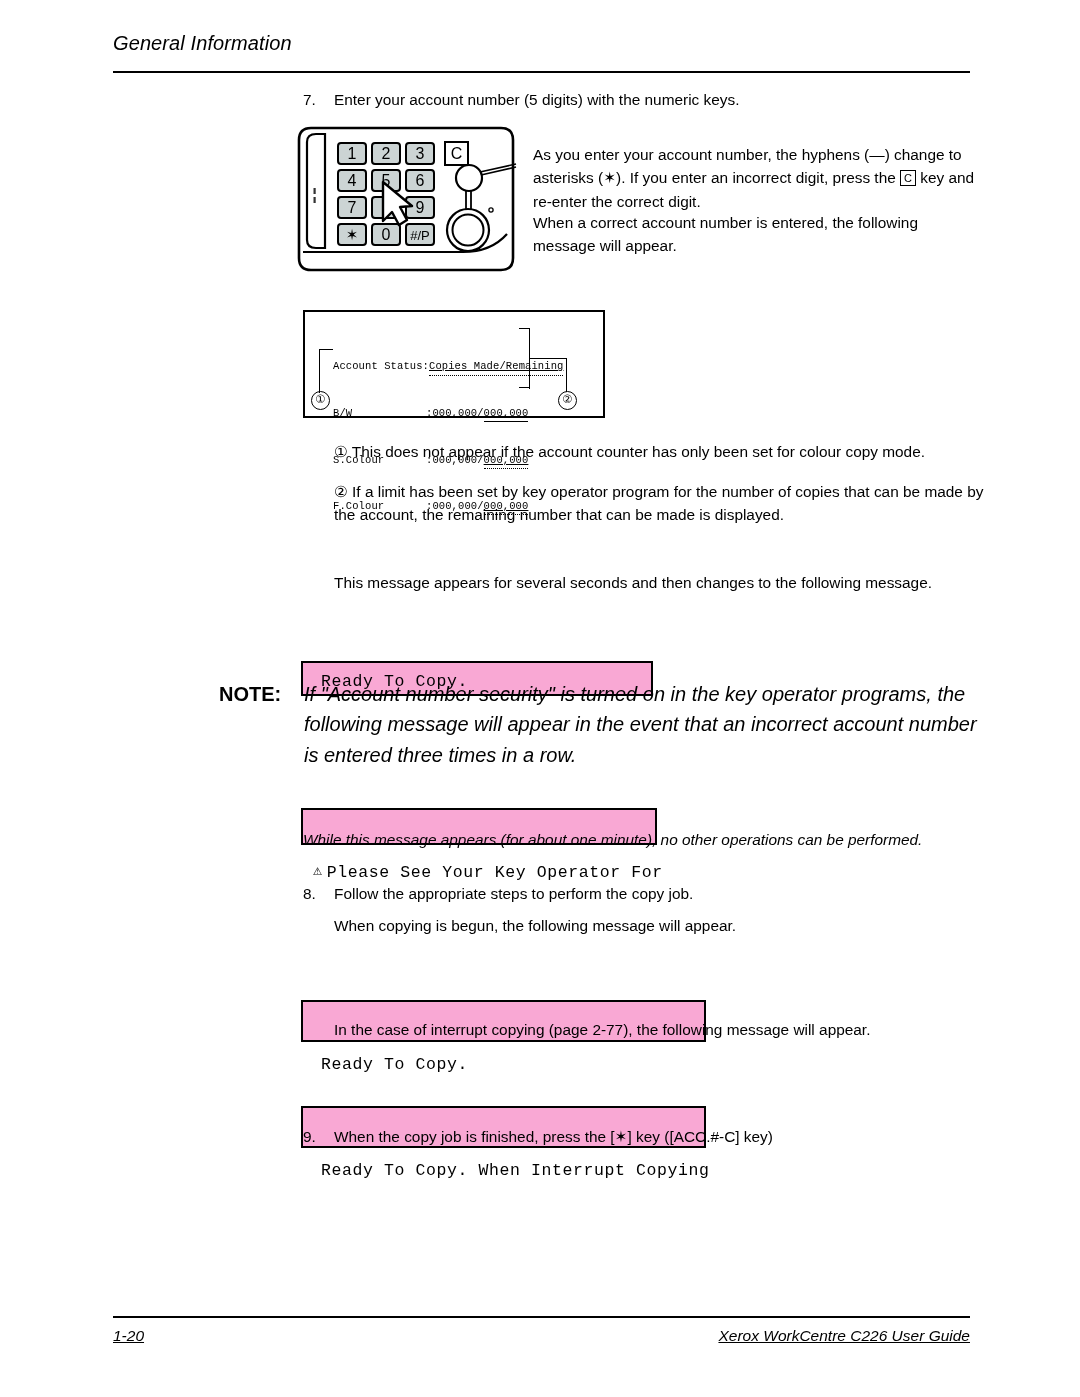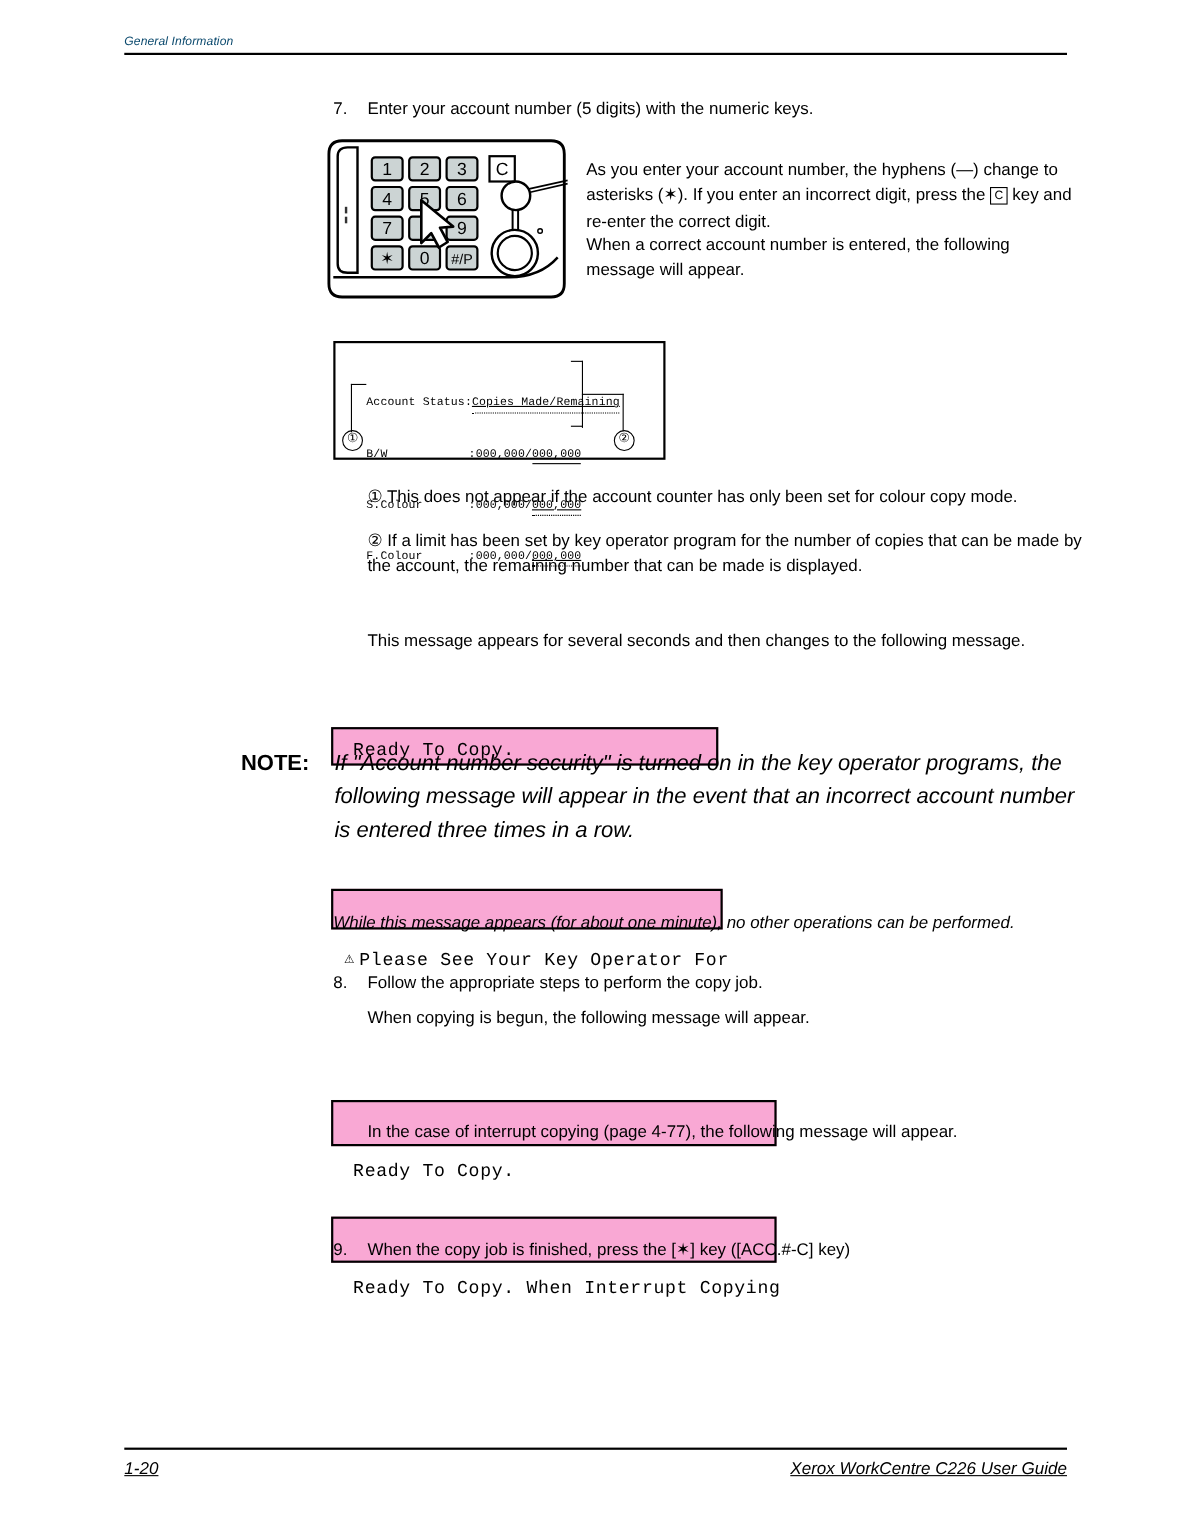--- a/index.html
+++ b/index.html
@@ -18,24 +18,24 @@
 
   
   .header {
     position: absolute;
     left: 113px;
     top: 32px;
     width: 857px;
   }
   .header-title {
     font-style: italic;
-    font-size: 11px;
+    font-size: 20px;
     letter-spacing: 0.1px;
-    color: #0c4a6e;
-    padding-bottom: 4px;
+    color: #000000;
+    padding-bottom: 16px;
   }
   .header-rule {
     border-top: 2.2px solid #000;
     width: 857px;
   }
 
   
   .footer {
     position: absolute;
     left: 113px;
@@ -312,21 +312,21 @@
   <div class="step-body">Follow the appropriate steps to perform the copy job.</div>
 </div>
 
 <div class="para" style="left:334px; top:914px; width:650px;">When copying is begun, the following message will appear.</div>
 
 <div class="lcd" style="left:301px; top:958px; width:405px; height:42px;">
   <div>Ready To Copy.</div>
   <div>Press [Acc.#] When Finished.</div>
 </div>
 
-<div class="para" style="left:334px; top:1018px; width:650px;">In the case of interrupt copying (page 4-77), the following message will appear.</div>
+<div class="para" style="left:334px; top:1018px; width:650px;">In the case of interrupt copying (page 2-77), the following message will appear.</div>
 
 <div class="lcd" style="left:301px; top:1064px; width:405px; height:42px;">
   <div>Ready To Copy. When Interrupt Copying</div>
 </div>
 
 <div class="step" style="left:303px; top:1125px; width:680px;">
   <div class="step-num">9.</div>
   <div class="step-body"><span>When the copy job is finished, press the [</span><span>✶</span><span>] key ([ACC.#-C] key)</span></div>
 </div>
 

